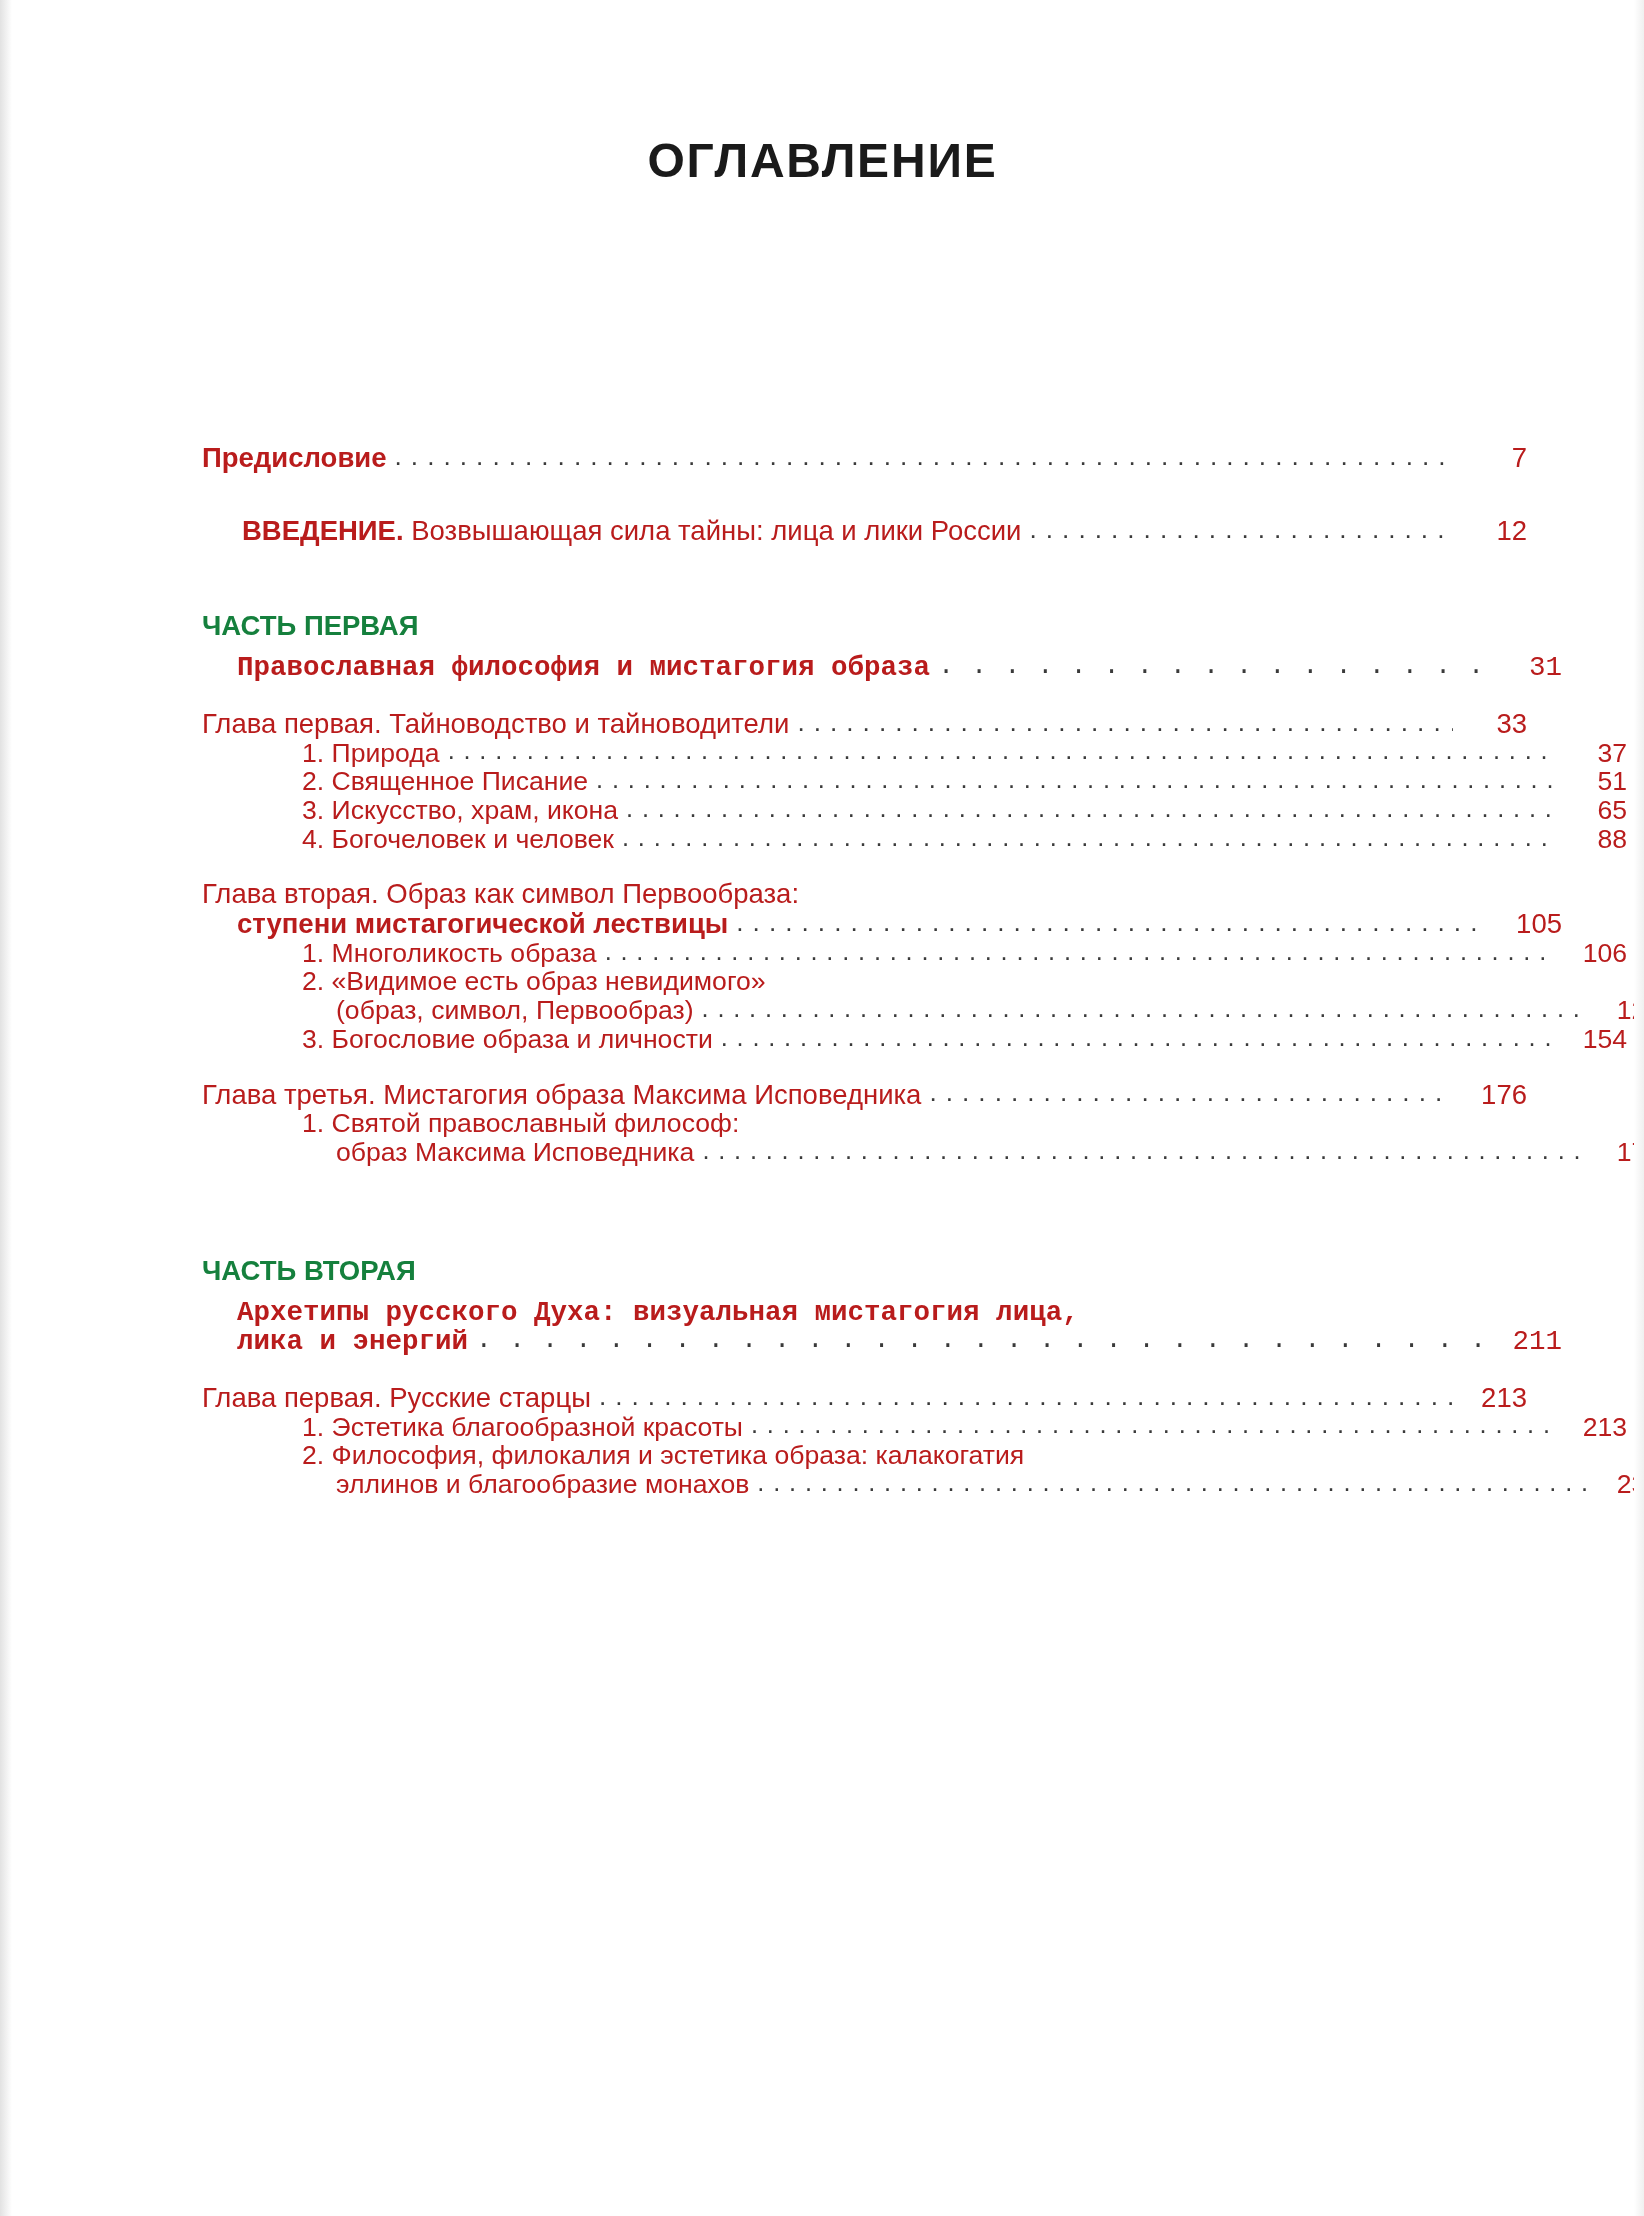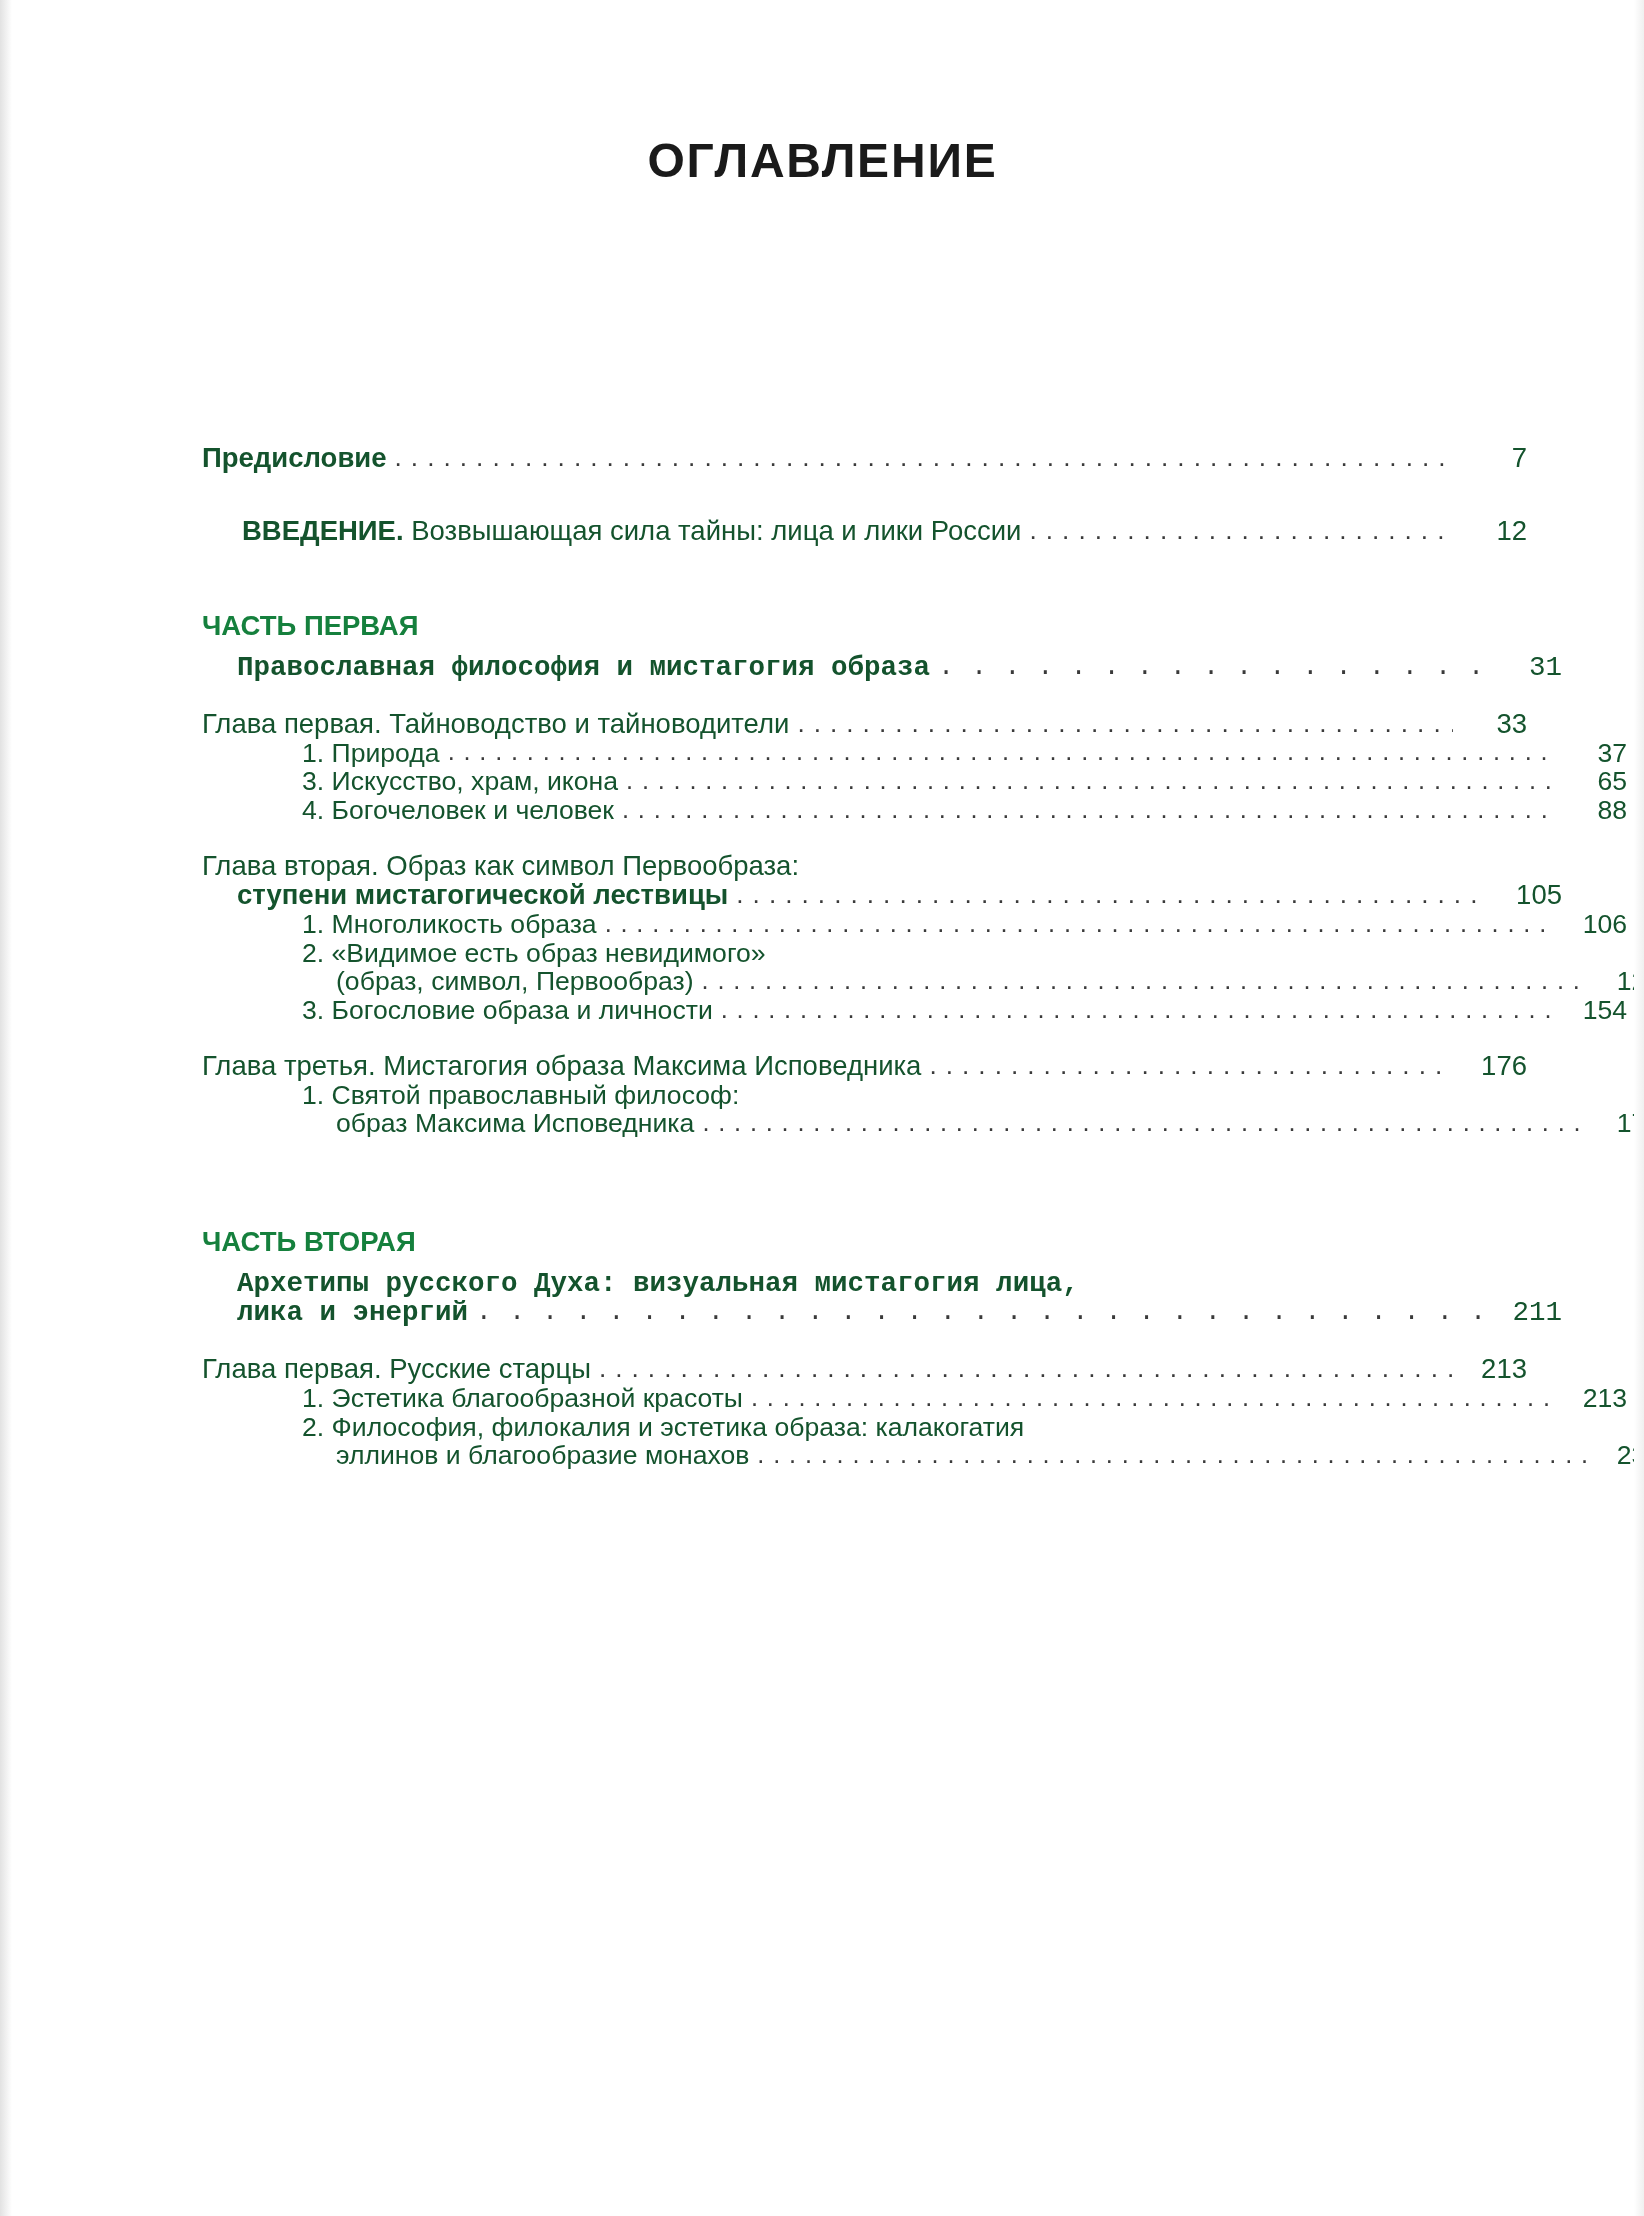--- a/index.html
+++ b/index.html
@@ -53,25 +53,25 @@
   .toc-body {
     position: absolute;
     left: 202px;
     top: 443px;
     width: 1325px;
   }
 
   
   .row {
     display: flex;
-    align-items: flex-end;
+    align-items: center;
     width: 100%;
     font-size: 27.5px;
     line-height: 1.08;
-    color: #14532d;
+    color: #b91c1c;
   }
   .row .label {
     white-space: nowrap;
     flex: 0 0 auto;
   }
   .row .leader {
     flex: 1 1 auto;
     min-width: 13.3px;
     margin: 0 8px;
     position: relative;
@@ -180,20 +180,25 @@
       <span class="leader"></span>
       <span class="pageno">33</span>
     </div>
 
     <div class="row section">
       <span class="label">1. Природа</span>
       <span class="leader"></span>
       <span class="pageno">37</span>
     </div>
     <div class="row section">
+      <span class="label">2. Священное Писание</span>
+      <span class="leader"></span>
+      <span class="pageno">51</span>
+    </div>
+    <div class="row section">
       <span class="label">3. Искусство, храм, икона</span>
       <span class="leader"></span>
       <span class="pageno">65</span>
     </div>
     <div class="row section">
       <span class="label">4. Богочеловек и человек</span>
       <span class="leader"></span>
       <span class="pageno">88</span>
     </div>
 

